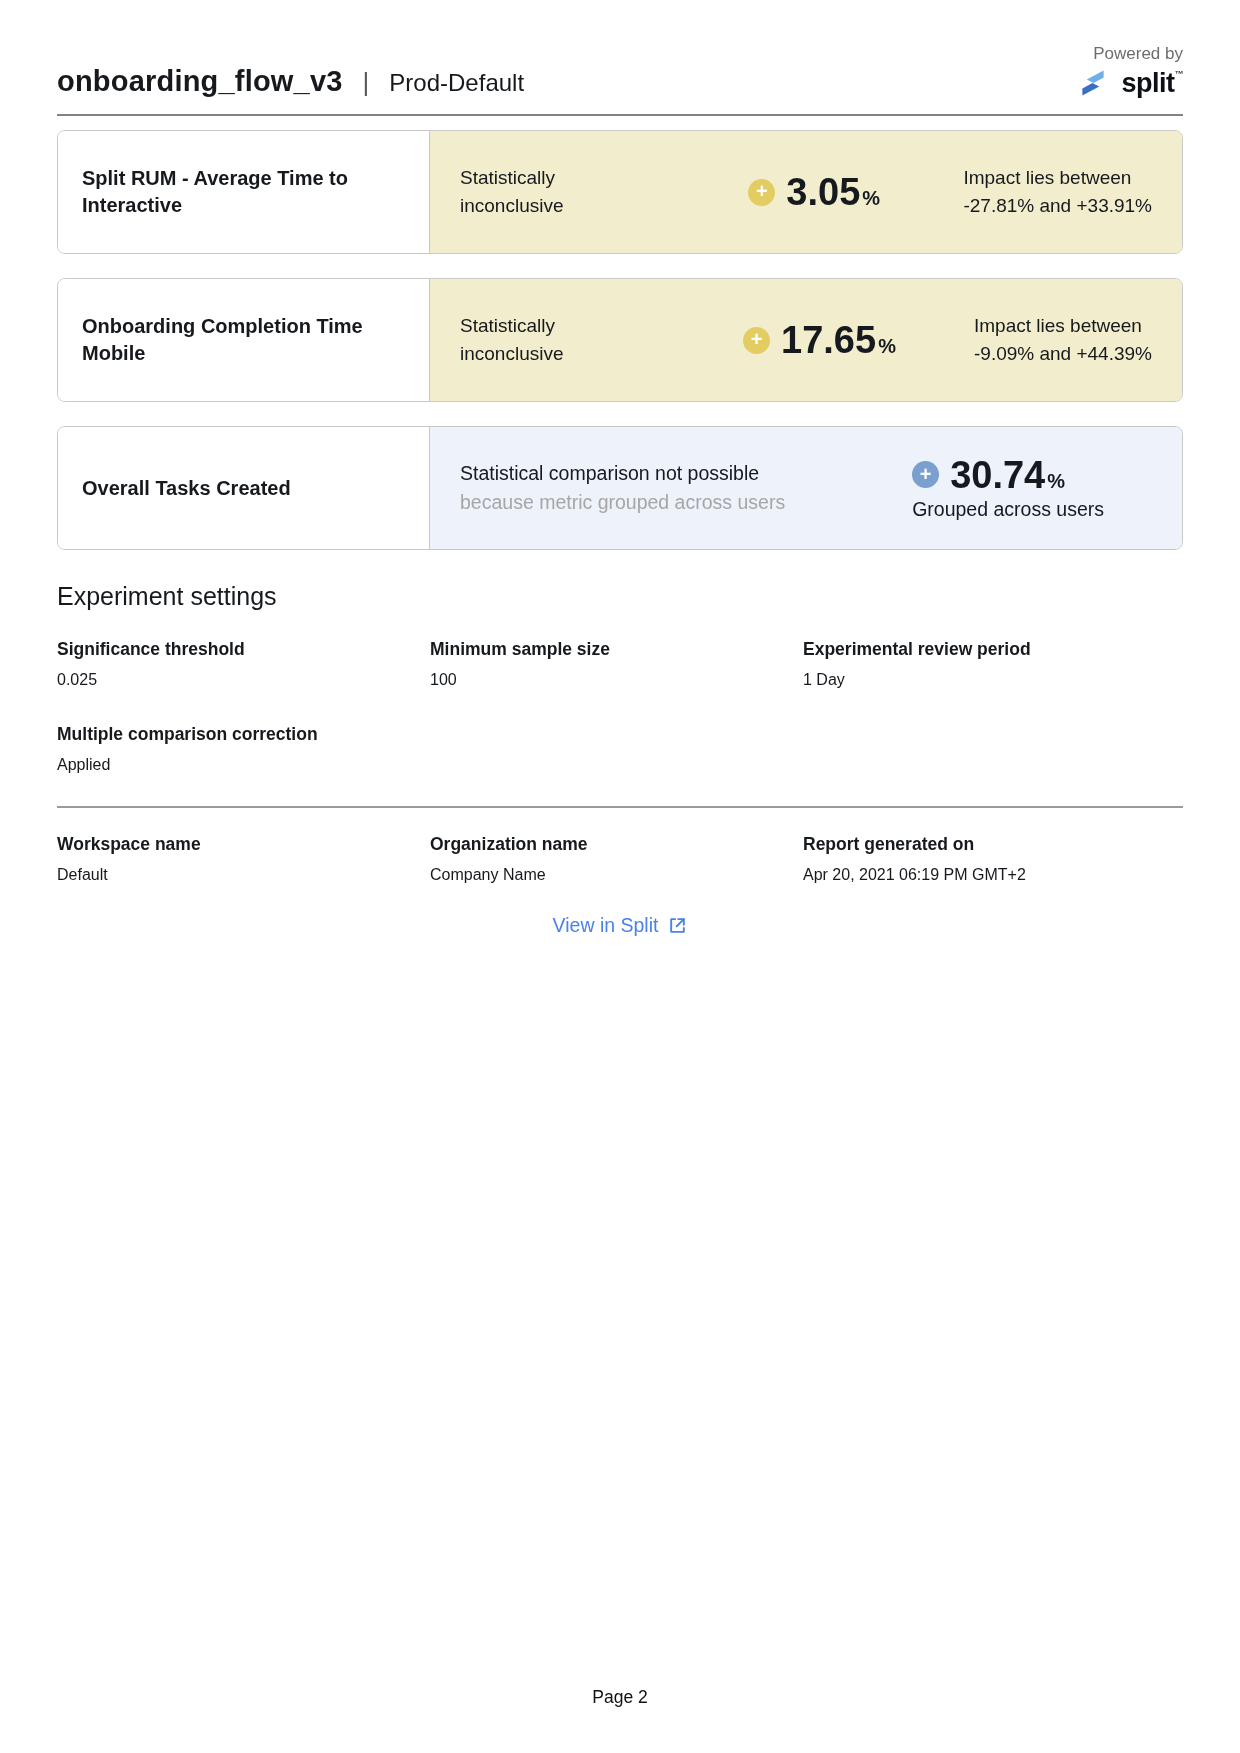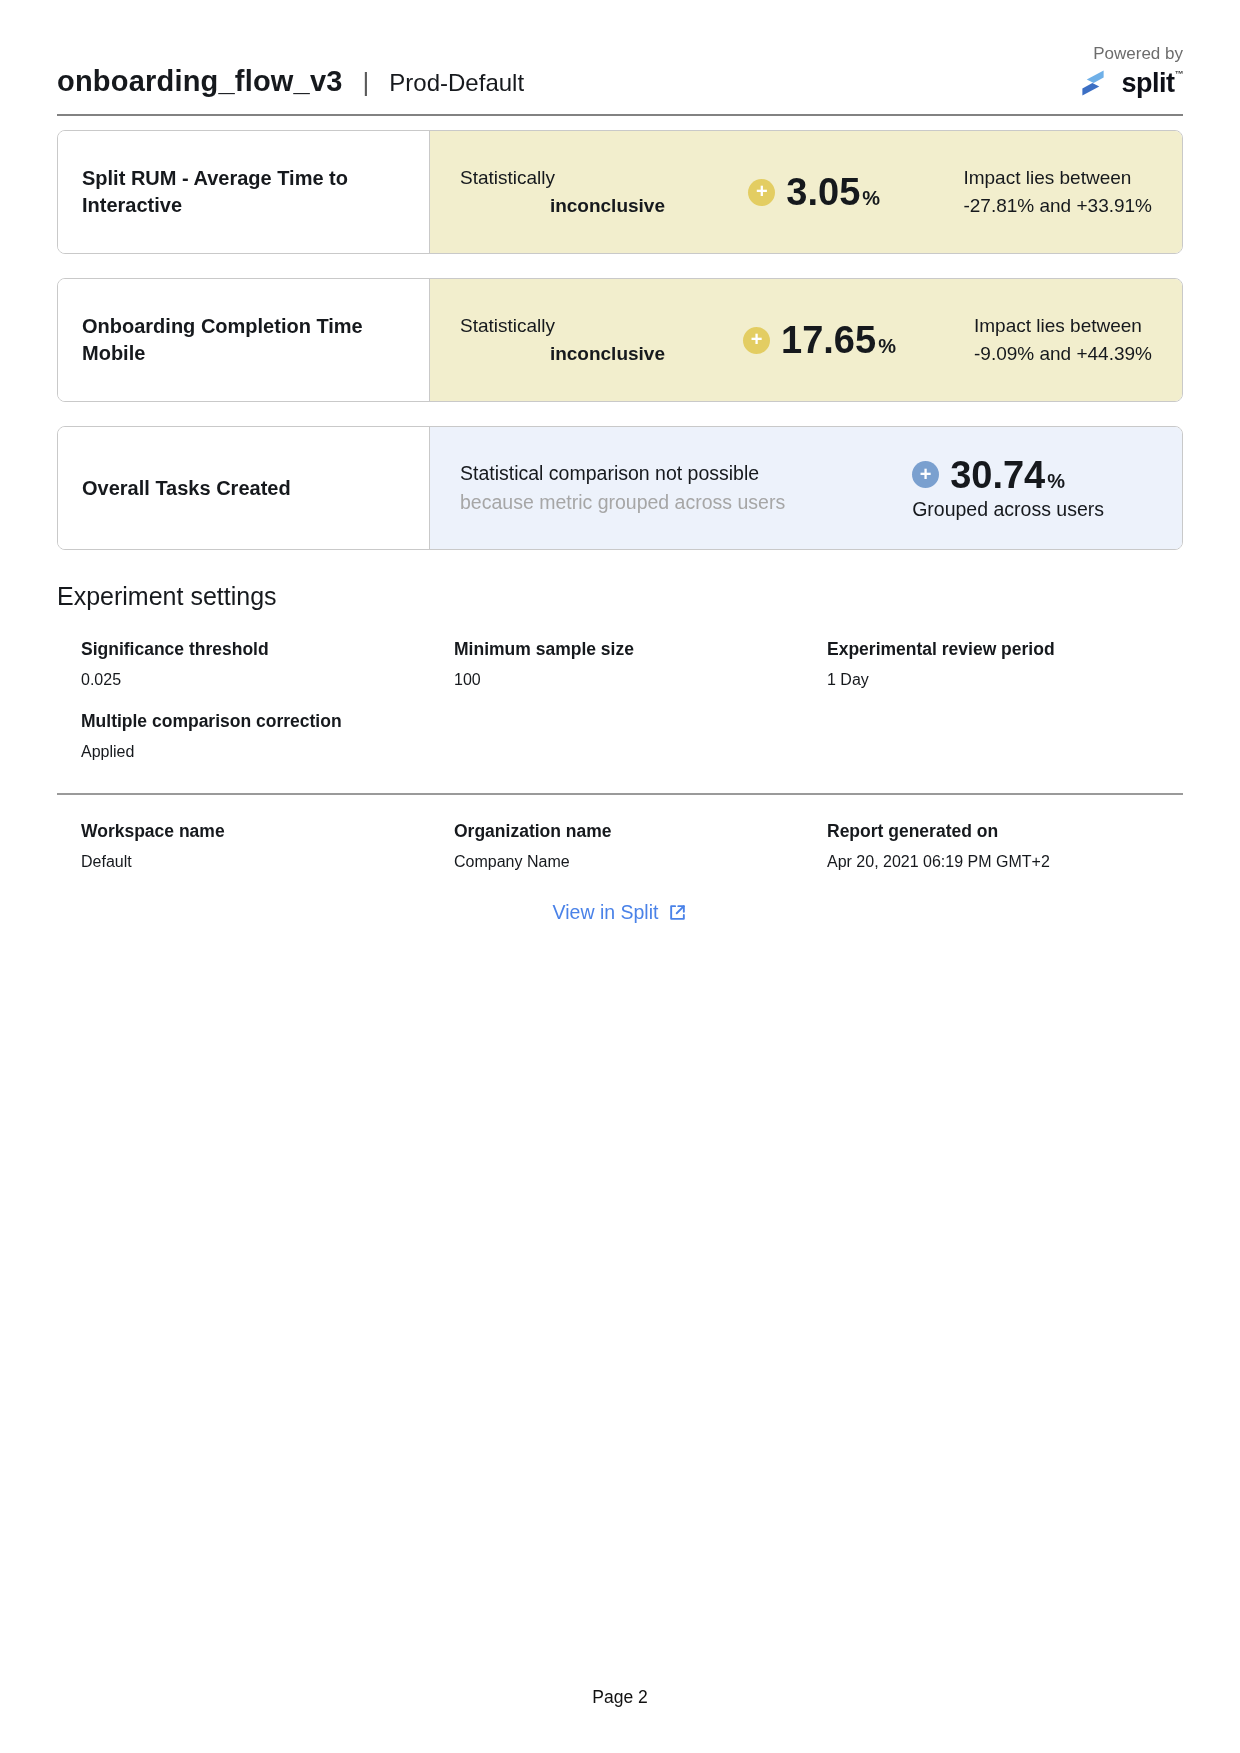--- a/index.html
+++ b/index.html
@@ -54,21 +54,21 @@
     border-right: 1px solid #c9c9c9;
     background: #ffffff;
   }
   .metric-name { font-size: 20px; font-weight: 700; line-height: 1.35; }
   .card-right { flex: 1; display: flex; align-items: center; padding: 0 30px; }
   .theme-yellow .card-right { background: #f2eecd; }
   .theme-blue .card-right { background: #edf2fb; }
 
   .status { width: 205px; flex: 0 0 205px; font-size: 19px; line-height: 1.45; }
   .status .line1 { font-weight: 400; }
-  .status .line2 { font-weight: 700; text-align: right; }
+  .status .line2 { font-weight: 400; }
 
   .value-zone { flex: 1; display: flex; align-items: center; justify-content: center; gap: 11px; }
   .plus-circle {
     width: 27px; height: 27px; border-radius: 50%;
     color: #ffffff; display: flex; align-items: center; justify-content: center;
     font-size: 20px; font-weight: 700; line-height: 1; padding-bottom: 2px;
   }
   .theme-yellow .plus-circle { background: #e3cd62; }
   .theme-blue  .plus-circle { background: #7aa0cf; }
   .big-number { display: flex; align-items: flex-end; font-size: 38px; font-weight: 600; line-height: 1; }
@@ -83,22 +83,21 @@
   .value-col { display: flex; flex-direction: column; align-items: flex-start; margin-right: 48px; }
   .num-row { display: flex; align-items: center; gap: 11px; }
   .grouped-caption { font-size: 19.5px; margin-top: 4px; color: #16191d; }
 
   
   .section-heading { margin-top: 32px; font-size: 25px; font-weight: 400; color: #16191d; }
   .grid-3 {
     margin-top: 28px;
     display: grid;
     grid-template-columns: 373px 373px auto;
-    row-gap: 22px;
-    margin-left: 24px;
+    row-gap: 35px;
   }
   .field-label { font-size: 17.5px; font-weight: 700; margin-bottom: 11px; }
   .field-value { font-size: 16px; font-weight: 400; }
 
   .divider { margin-top: 32px; border: none; border-top: 2px solid #9a9a9a; }
 
   .meta-grid { margin-top: 26px; }
 
   
   .link-row { margin-top: 30px; text-align: center; }

